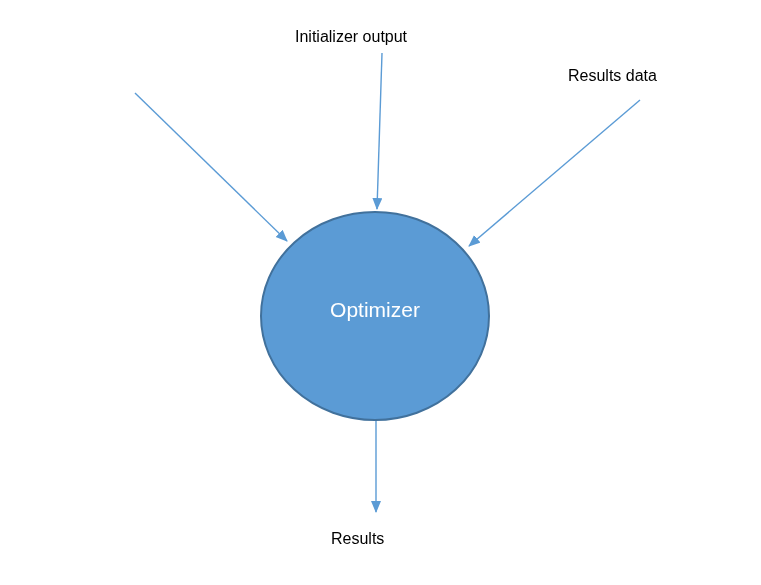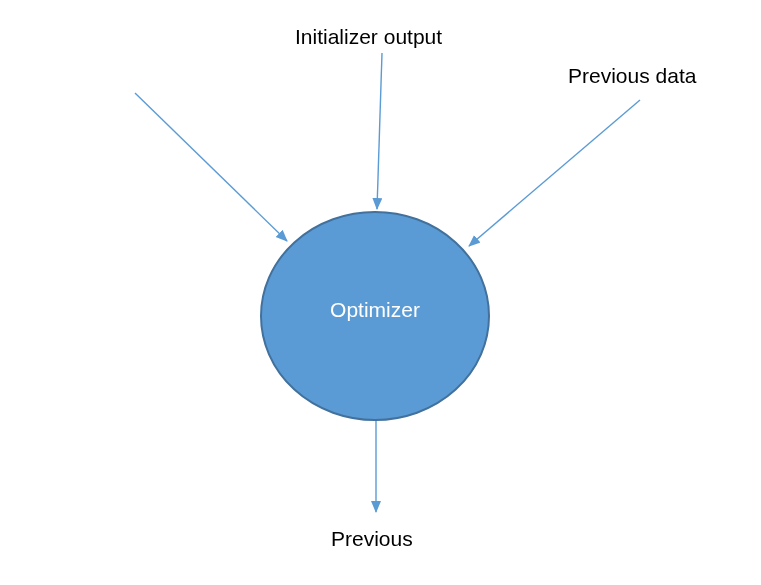--- a/index.html
+++ b/index.html
@@ -29,21 +29,21 @@
     fill:none;
   }
   .arrowhead{fill:var(--arrow);}
   .node-shape{
     fill:var(--node-fill);
     stroke:var(--node-stroke);
     stroke-width:2;
   }
   .lbl{
     position:absolute;
-    font-size:21px;
+    font-size:16px;
     line-height:24px;
     color:var(--text);
     white-space:nowrap;
   }
   .lbl-previous{left:37px;top:54px;}
   .lbl-initializer{left:295px;top:25px;}
   .lbl-observed{left:568px;top:64px;}
   .lbl-results{left:331px;top:527px;}
   .node-label{
     position:absolute;
@@ -72,19 +72,19 @@
     <line class="edge" x1="382" y1="53" x2="377" y2="209" marker-end="url(#arrow)"></line>
     <line class="edge" x1="640" y1="100" x2="469" y2="246" marker-end="url(#arrow)"></line>
     <line class="edge" x1="376" y1="420" x2="376" y2="512" marker-end="url(#arrow)"></line>
 
     <ellipse class="node-shape" cx="375" cy="316" rx="114" ry="104"></ellipse>
   </svg>
 
 
   <div class="lbl lbl-initializer">Initializer output</div>
 
-  <div class="lbl lbl-observed">Previous data</div>
+  <div class="lbl lbl-observed">Results data</div>
 
   <div class="node-label">Optimizer</div>
 
-  <div class="lbl lbl-results">Previous</div>
+  <div class="lbl lbl-results">Results</div>
 
 </div>
 
 </body></html>

